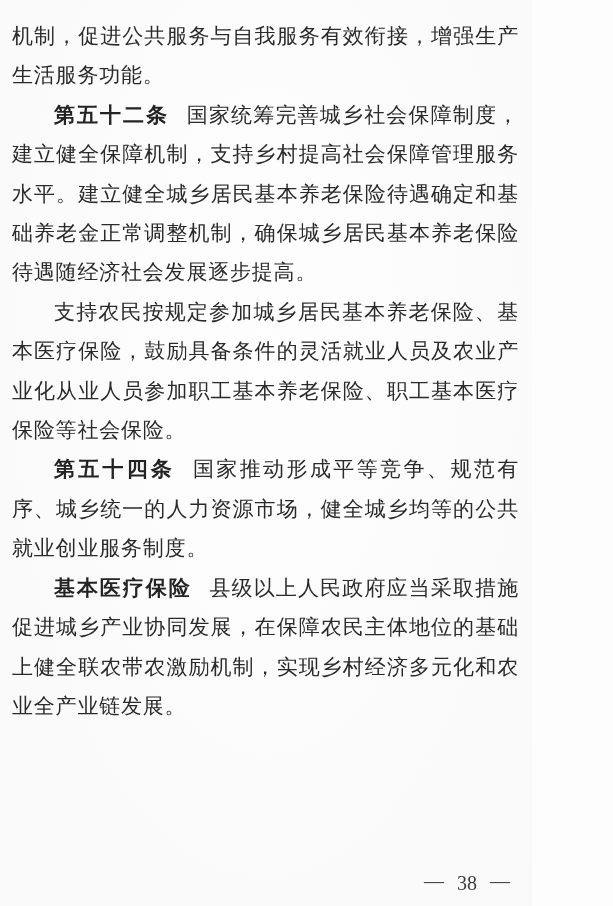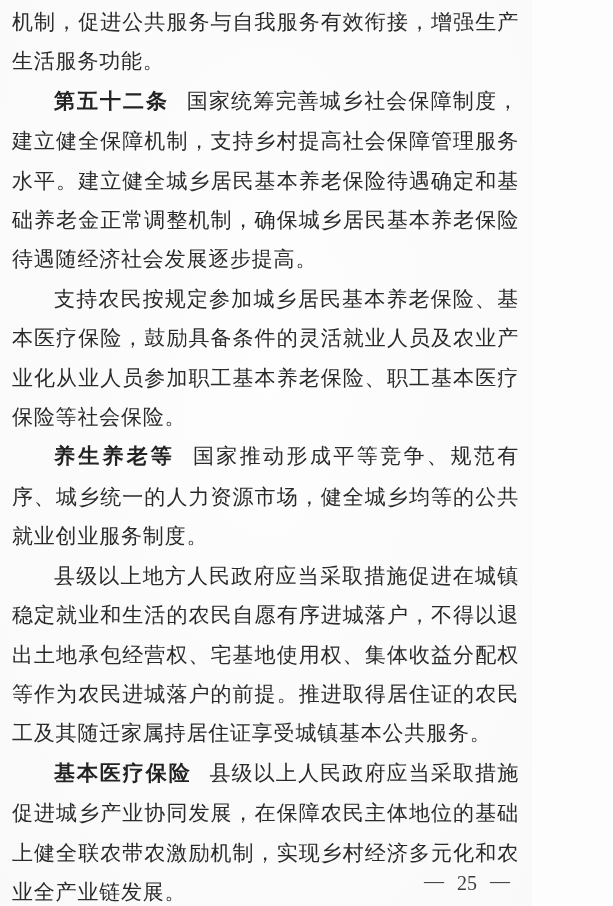--- a/index.html
+++ b/index.html
@@ -8,21 +8,21 @@
     width: 613px;
     height: 906px;
     background: #fdfdfd;
     overflow: hidden;
   }
   .page {
     position: relative;
     width: 532px;
     height: 906px;
     box-sizing: border-box;
-    padding: 3px 13px 0 12px;
+    padding: 17px 13px 0 12px;
     background:
       radial-gradient(ellipse at 50% 40%, rgba(255,255,255,0.6), rgba(240,240,240,0.25)),
       #fcfcfc;
     font-family: "Liberation Serif", "DejaVu Serif", serif;
     color: #2a2a2a;
   }
   .para {
     margin: 0;
     font-size: 21px;
     line-height: 39.4px;
@@ -30,21 +30,21 @@
     text-align: justify;
     text-justify: inter-character;
   }
   .para.indent {
     text-indent: 2em;
   }
   .article-no {
     font-weight: 700;
     letter-spacing: 1.6px;
     margin-right: 0.85em;
-    font-family: Liberation Mono, monospace;
+    font-family: Liberation Serif, serif;
     color: #232323;
   }
   .footer {
     position: absolute;
     right: 22px;
     bottom: 11px;
     display: inline-flex;
     align-items: center;
     gap: 13px;
     font-size: 20px;
@@ -68,31 +68,28 @@
 
   <p class="para indent">
     <span class="article-no">第五十二条</span><span>国家统筹完善城乡社会保障制度，建立健全保障机制，支持乡村提高社会保障管理服务水平。建立健全城乡居民基本养老保险待遇确定和基础养老金正常调整机制，确保城乡居民基本养老保险待遇随经济社会发展逐步提高。</span>
   </p>
 
   <p class="para indent">
     <span>支持农民按规定参加城乡居民基本养老保险、基本医疗保险，鼓励具备条件的灵活就业人员及农业产业化从业人员参加职工基本养老保险、职工基本医疗保险等社会保险。</span>
   </p>
 
   <p class="para indent">
-    <span class="article-no">养生养老等</span><span>国家推动形成平等竞争、规范有序、城乡统一的人力资源市场，健全城乡均等的公共就业创业服务制度。</span>
+    <span class="article-no">第五十四条</span><span>国家推动形成平等竞争、规范有序、城乡统一的人力资源市场，健全城乡均等的公共就业创业服务制度。</span>
   </p>
 
-  <p class="para indent">
-    <span>县级以上地方人民政府应当采取措施促进在城镇稳定就业和生活的农民自愿有序进城落户，不得以退出土地承包经营权、宅基地使用权、集体收益分配权等作为农民进城落户的前提。推进取得居住证的农民工及其随迁家属持居住证享受城镇基本公共服务。</span>
-  </p>
 
 
   <p class="para indent">
     <span class="article-no">基本医疗保险</span><span>县级以上人民政府应当采取措施促进城乡产业协同发展，在保障农民主体地位的基础上健全联农带农激励机制，实现乡村经济多元化和农业全产业链发展。</span>
   </p>
 
   <div class="footer">
     <span class="dash">—</span>
-    <span>25</span>
+    <span>38</span>
     <span class="dash">—</span>
   </div>
 
 </div>
 
 </body></html>

